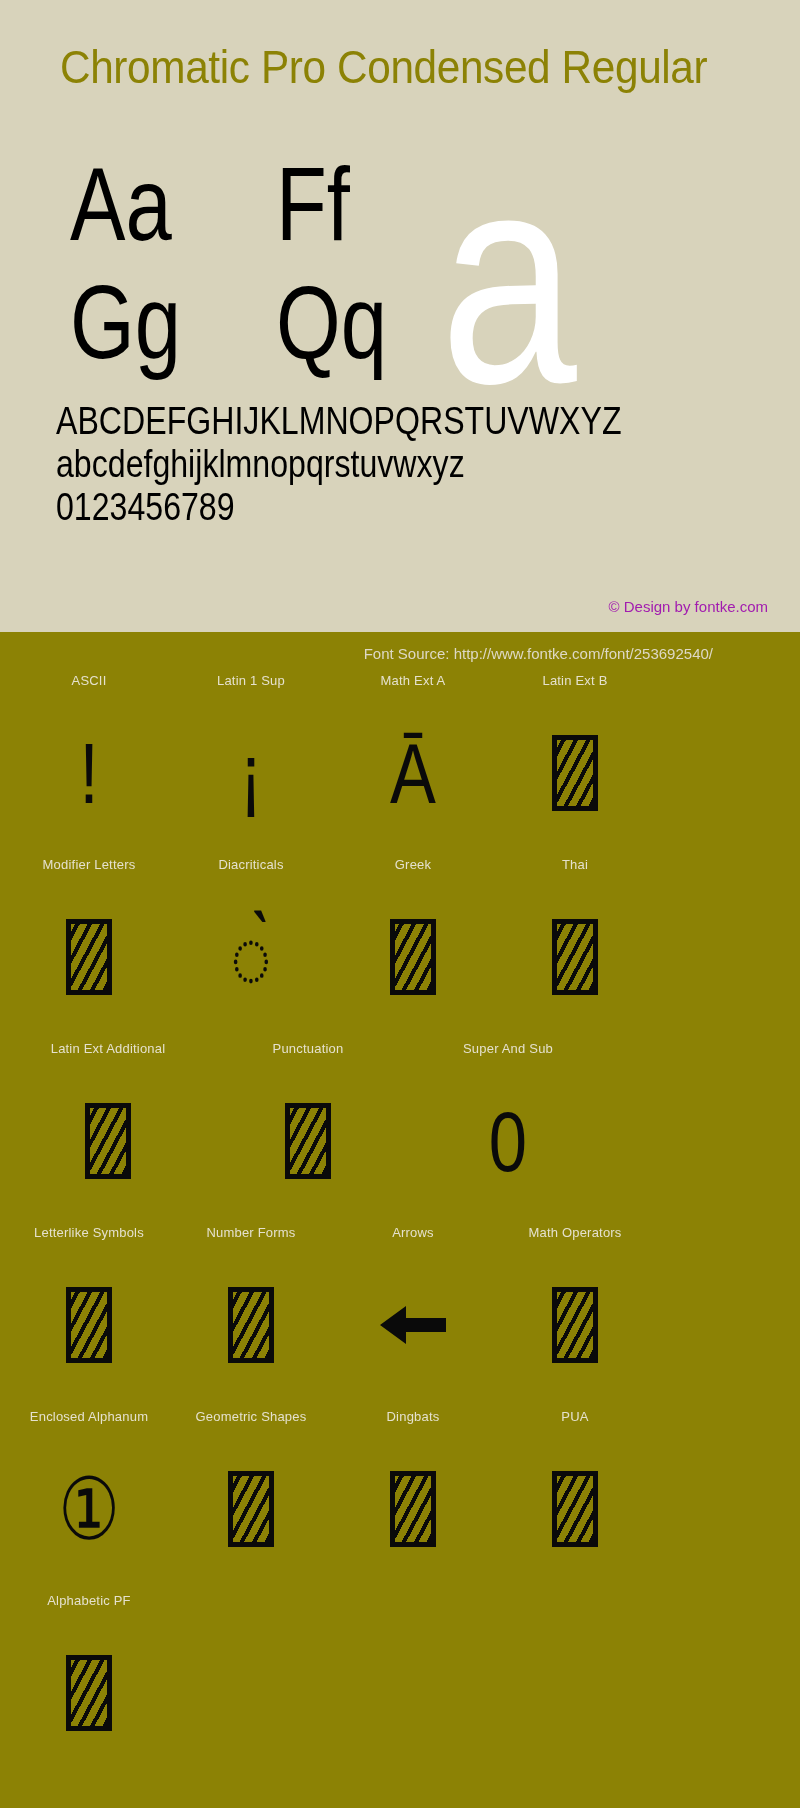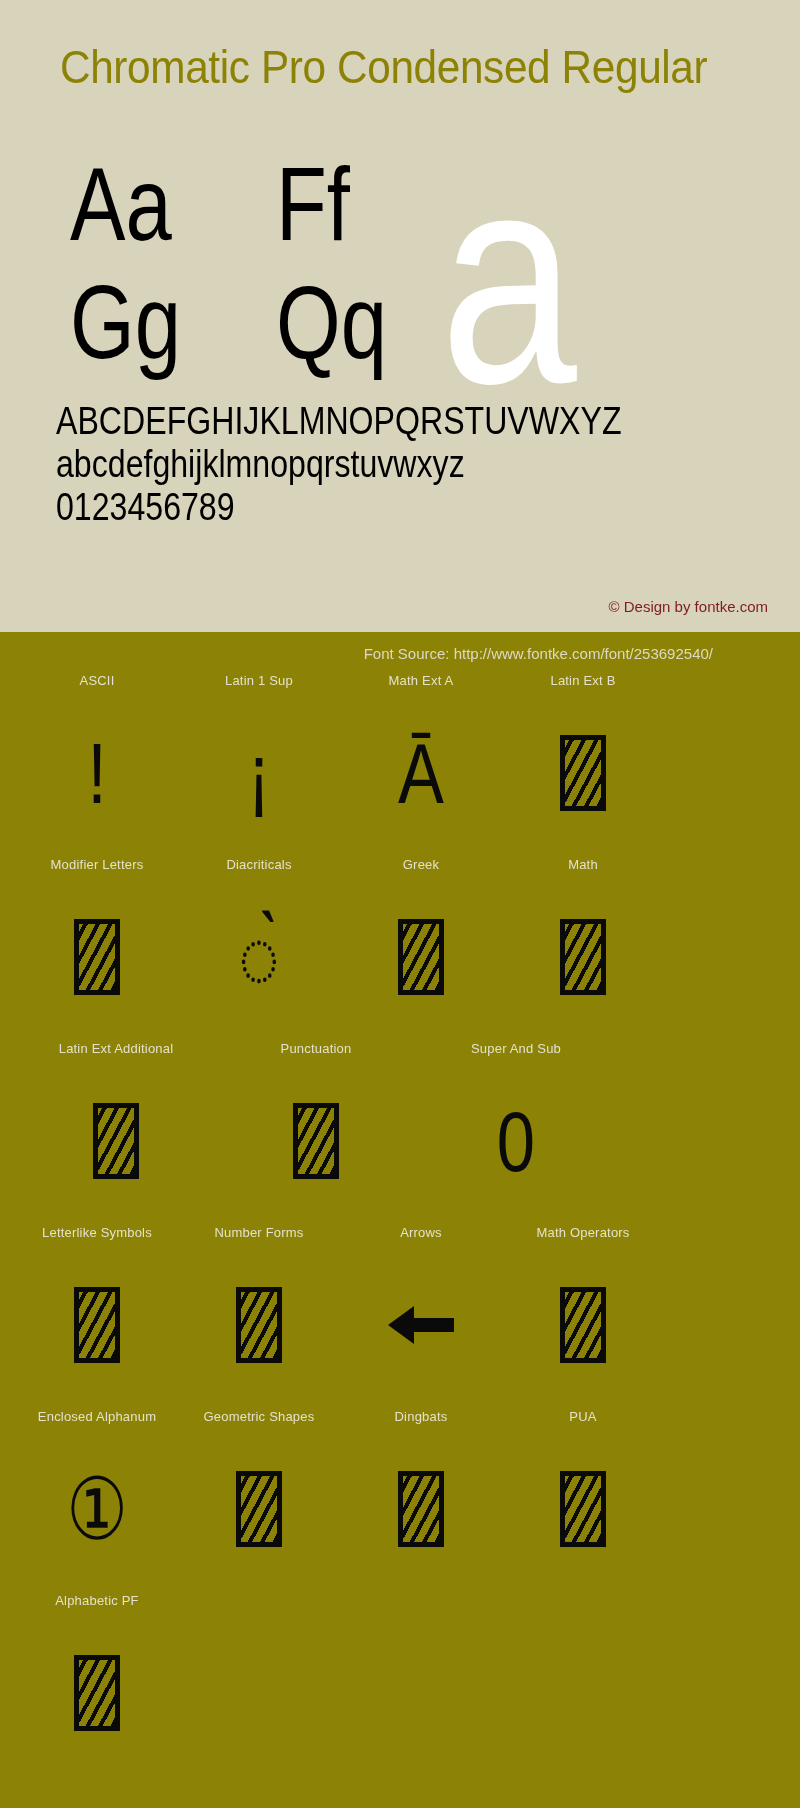--- a/index.html
+++ b/index.html
@@ -84,21 +84,21 @@
     font-weight: 400;
     white-space: nowrap;
     font-family: "Liberation Sans Narrow", "Liberation Sans", sans-serif;
     transform: scaleX(0.845);
     transform-origin: left top;
   }
   .credit {
     position: absolute;
     right: 32px; top: 598px;
     font-size: 15px;
-    color: #7f1d1d;
+    color: #a21caf;
     white-space: nowrap;
     text-align: center;
   }
 
   
   .sourcebar {
     position: absolute;
     left: 0; top: 640px;
     width: 745px; height: 32px;
   }
@@ -114,21 +114,20 @@
   
   .blockgrid {
     position: absolute;
     left: 0; top: 672px;
     width: 800px;
   }
   .grid-row {
     display: flex;
     width: 648px;
     height: 184px;
-    margin-left: 8px;
   }
   .grid-cell {
     width: 184px;
     margin-left: 16px;
     position: relative;
   }
   .grid-cell.spacer { visibility: hidden; }
   .cell-label {
     text-align: center;
     font-size: 13px;
@@ -233,21 +232,21 @@
           <div class="cell-label">Diacriticals</div>
           <div class="cell-glyph narrow">◌̀</div>
         </div>
         <div class="grid-cell">
           <div class="cell-label">Greek</div>
           <div class="cell-glyph">
             <div class="tofu"></div>
           </div>
         </div>
         <div class="grid-cell">
-          <div class="cell-label">Math</div>
+          <div class="cell-label">Thai</div>
           <div class="cell-glyph">
             <div class="tofu"></div>
           </div>
         </div>
       </div>
       <div class="grid-row">
         <div class="grid-cell">
           <div class="cell-label">Latin Ext Additional</div>
           <div class="cell-glyph">
             <div class="tofu"></div>

